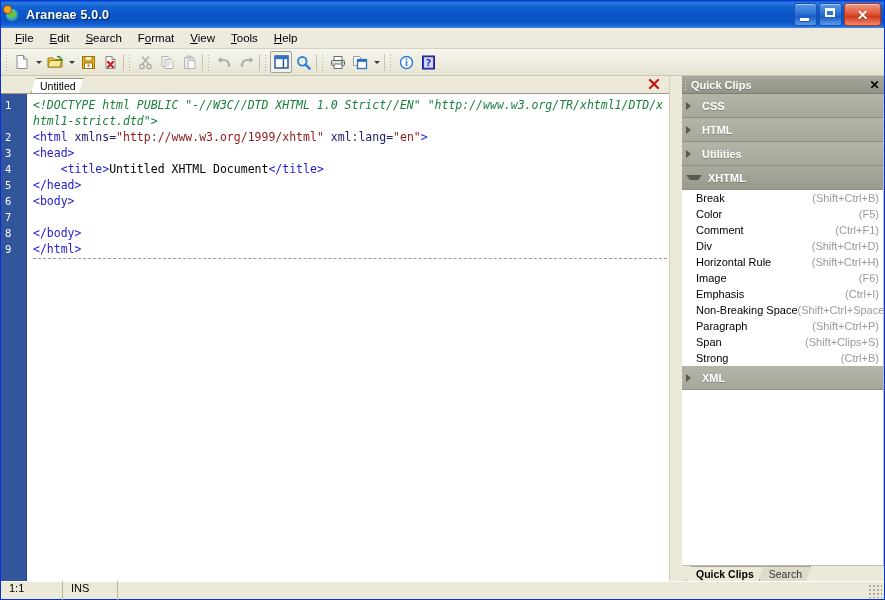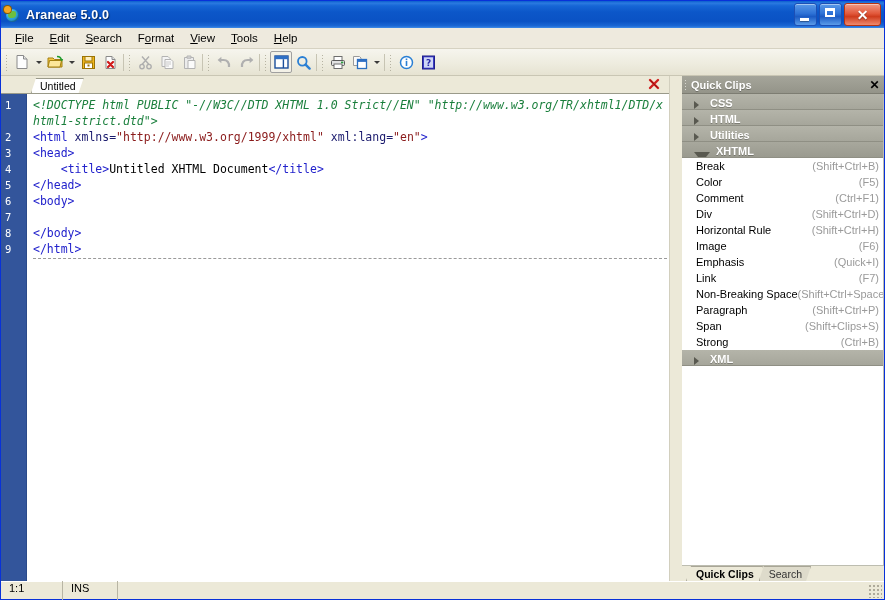--- a/index.html
+++ b/index.html
@@ -283,25 +283,25 @@
     color: #000; font-size: 12px; font-weight: bold;
     width: 13px; text-align: center; line-height: 1;
   }
   .clips-list {
     flex: 1 1 auto;
     overflow: hidden;
     background: #ffffff;
     border-right: 1px solid #bdbdb0;
   }
   .clip-group {
-    height: 16px;
+    height: 24px;
     background: linear-gradient(to bottom, #b4b4a9 0%, #a6a69b 100%);
     border-bottom: 1px solid #8f8f84;
-    display: flex; align-items: flex-end;
-    padding-left: 12px;
+    display: flex; align-items: center;
+    padding-left: 4px;
     box-sizing: border-box;
   }
   .clip-group.expanded {
     background: linear-gradient(to bottom, #a8a89d 0%, #9a9a8f 100%);
   }
   .clip-group .tri {
     width: 0; height: 0; margin-right: 6px;
     border-top: 4px solid transparent;
     border-bottom: 4px solid transparent;
     border-left: 5px solid #595950;
@@ -654,26 +654,21 @@
             <span class="ckey">(Shift+Ctrl+H)</span>
           </div>
           <div class="clip-item">
             <span class="cname">Image</span>
             <span class="cspacer"></span>
             <span class="ckey">(F6)</span>
           </div>
           <div class="clip-item">
             <span class="cname">Emphasis</span>
             <span class="cspacer"></span>
-            <span class="ckey">(Quick+I)</span>
-          </div>
-          <div class="clip-item">
-            <span class="cname">Link</span>
-            <span class="cspacer"></span>
-            <span class="ckey">(F7)</span>
+            <span class="ckey">(Ctrl+I)</span>
           </div>
           <div class="clip-item">
             <span class="cname">Non-Breaking Space</span>
             <span class="cspacer"></span>
             <span class="ckey">(Shift+Ctrl+Space)</span>
           </div>
           <div class="clip-item">
             <span class="cname">Paragraph</span>
             <span class="cspacer"></span>
             <span class="ckey">(Shift+Ctrl+P)</span>

